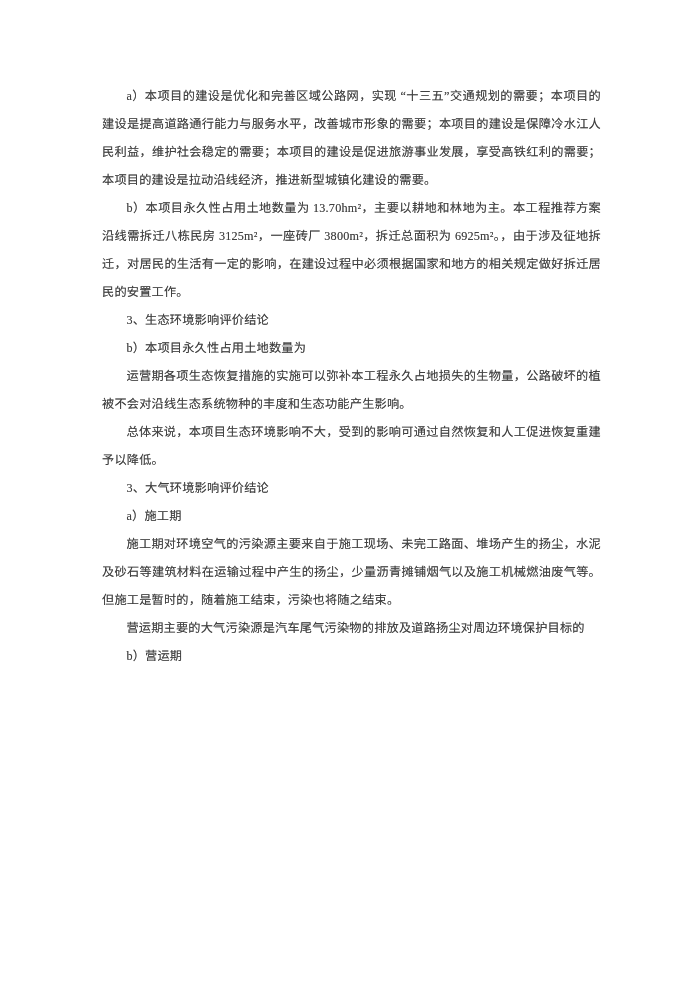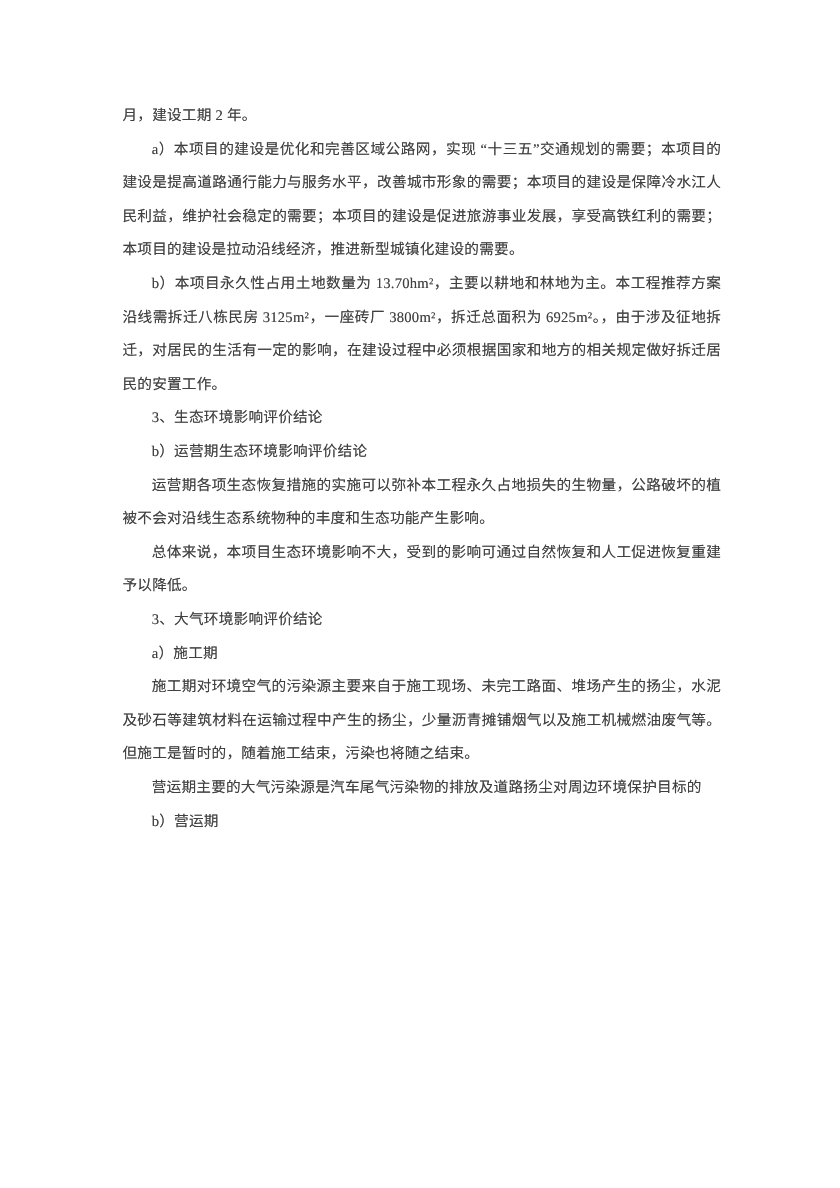--- a/index.html
+++ b/index.html
@@ -33,25 +33,24 @@
     text-indent: 2em;
   }
   .page p.cont {
     text-indent: 0;
   }
 </style>
 </head>
 <body>
 
 <div class="page" style="background: rgb(255, 255, 255); color: rgb(64, 64, 64);">
-  <p class="cont">月，建设工期 2 年。</p>
   <p>a）本项目的建设是优化和完善区域公路网，实现 “十三五”交通规划的需要；本项目的建设是提高道路通行能力与服务水平，改善城市形象的需要；本项目的建设是保障冷水江人民利益，维护社会稳定的需要；本项目的建设是促进旅游事业发展，享受高铁红利的需要；本项目的建设是拉动沿线经济，推进新型城镇化建设的需要。</p>
   <p>b）本项目永久性占用土地数量为 13.70hm²，主要以耕地和林地为主。本工程推荐方案沿线需拆迁八栋民房 3125m²，一座砖厂 3800m²，拆迁总面积为 6925m²。，由于涉及征地拆迁，对居民的生活有一定的影响，在建设过程中必须根据国家和地方的相关规定做好拆迁居民的安置工作。</p>
   <p>3、生态环境影响评价结论</p>
-  <p>b）运营期生态环境影响评价结论</p>
+  <p>b）本项目永久性占用土地数量为</p>
   <p>运营期各项生态恢复措施的实施可以弥补本工程永久占地损失的生物量，公路破坏的植被不会对沿线生态系统物种的丰度和生态功能产生影响。</p>
   <p>总体来说，本项目生态环境影响不大，受到的影响可通过自然恢复和人工促进恢复重建予以降低。</p>
   <p>3、大气环境影响评价结论</p>
   <p>a）施工期</p>
   <p>施工期对环境空气的污染源主要来自于施工现场、未完工路面、堆场产生的扬尘，水泥及砂石等建筑材料在运输过程中产生的扬尘，少量沥青摊铺烟气以及施工机械燃油废气等。但施工是暂时的，随着施工结束，污染也将随之结束。</p>
   <p>营运期主要的大气污染源是汽车尾气污染物的排放及道路扬尘对周边环境保护目标的</p>
   <p>b）营运期</p>
 </div>
 
 </body></html>

